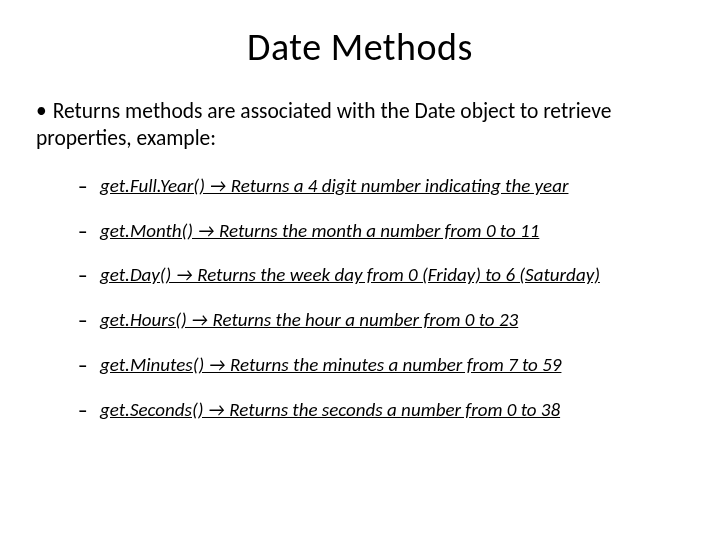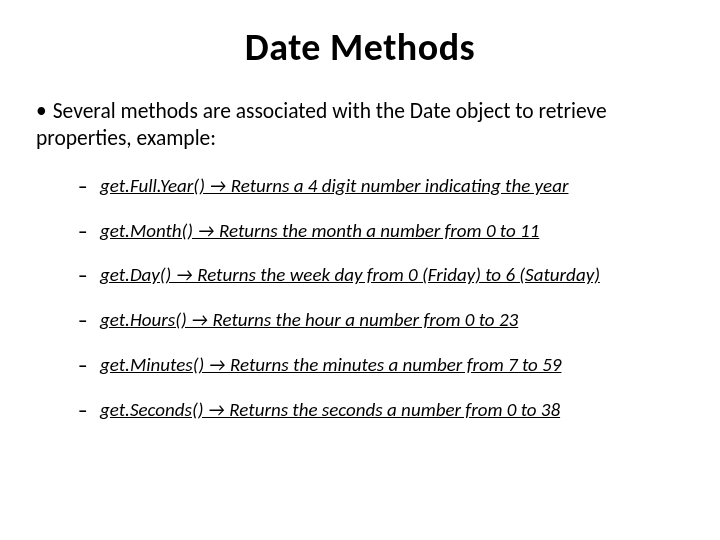--- a/index.html
+++ b/index.html
@@ -13,21 +13,21 @@
   }
   .slide {
     box-sizing: border-box;
     width: 720px;
     height: 540px;
     padding: 18px 36px 0 36px;
   }
   .title {
     text-align: center;
     font-size: 38px;
-    font-weight: 700;
+    font-weight: 400;
     margin: 6px 0 28px 0;
     letter-spacing: 0.5px;
   }
   .lead {
     font-size: 21.5px;
     line-height: 1.25;
     margin: 0 0 22px 0;
   }
   .lead .bullet {
     display: inline-block;
@@ -57,21 +57,21 @@
   }
 </style>
 </head>
 <body>
 
 <div class="slide">
   <h1 class="title">Date Methods</h1>
 
   <p class="lead">
     <span class="bullet">•</span>
-    <span>Several methods are associated with the Date object to retrieve properties, example:</span>
+    <span>Returns methods are associated with the Date object to retrieve properties, example:</span>
   </p>
 
   <ul class="methods">
     <li>get.Full.Year() → Returns a 4 digit number indicating the year</li>
     <li>get.Month() → Returns the month a number from 0 to 11</li>
     <li>get.Day() → Returns the week day from 0 (Friday) to 6 (Saturday)</li>
     <li>get.Hours() → Returns the hour a number from 0 to 23</li>
     <li>get.Minutes() → Returns the minutes a number from 7 to 59</li>
     <li>get.Seconds() → Returns the seconds a number from 0 to 38</li>
   </ul>

